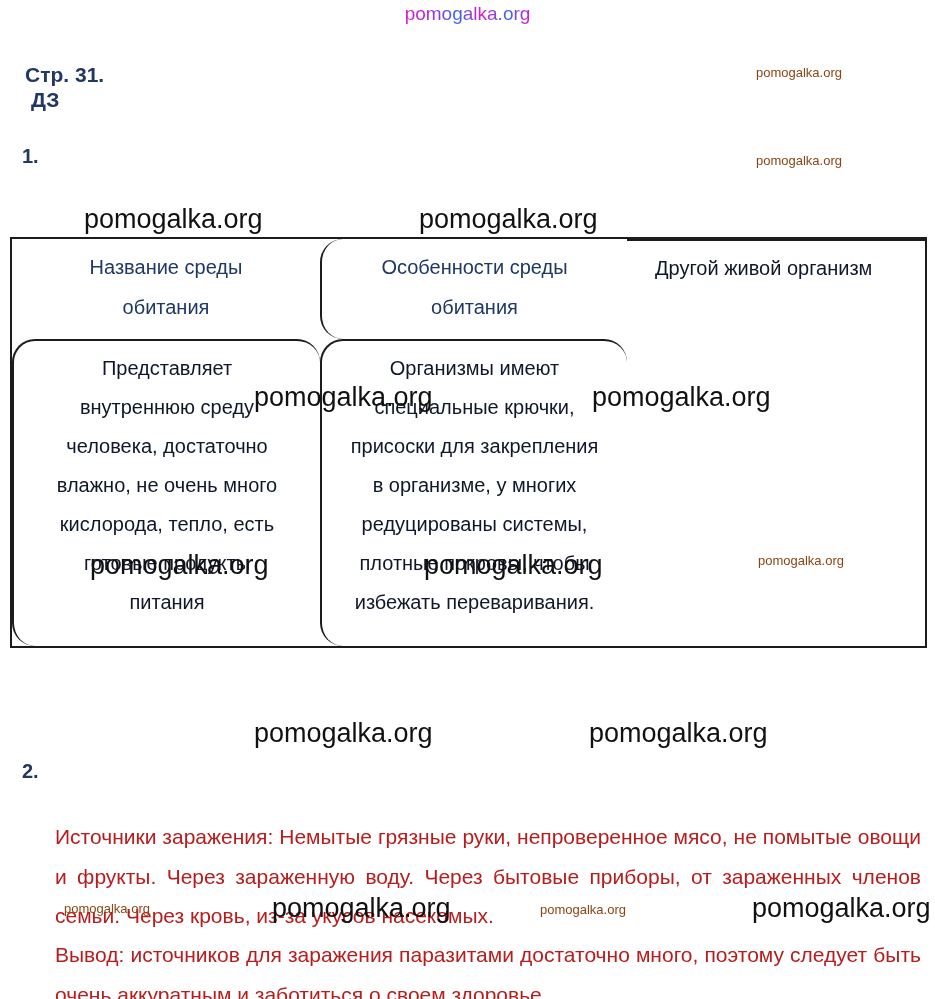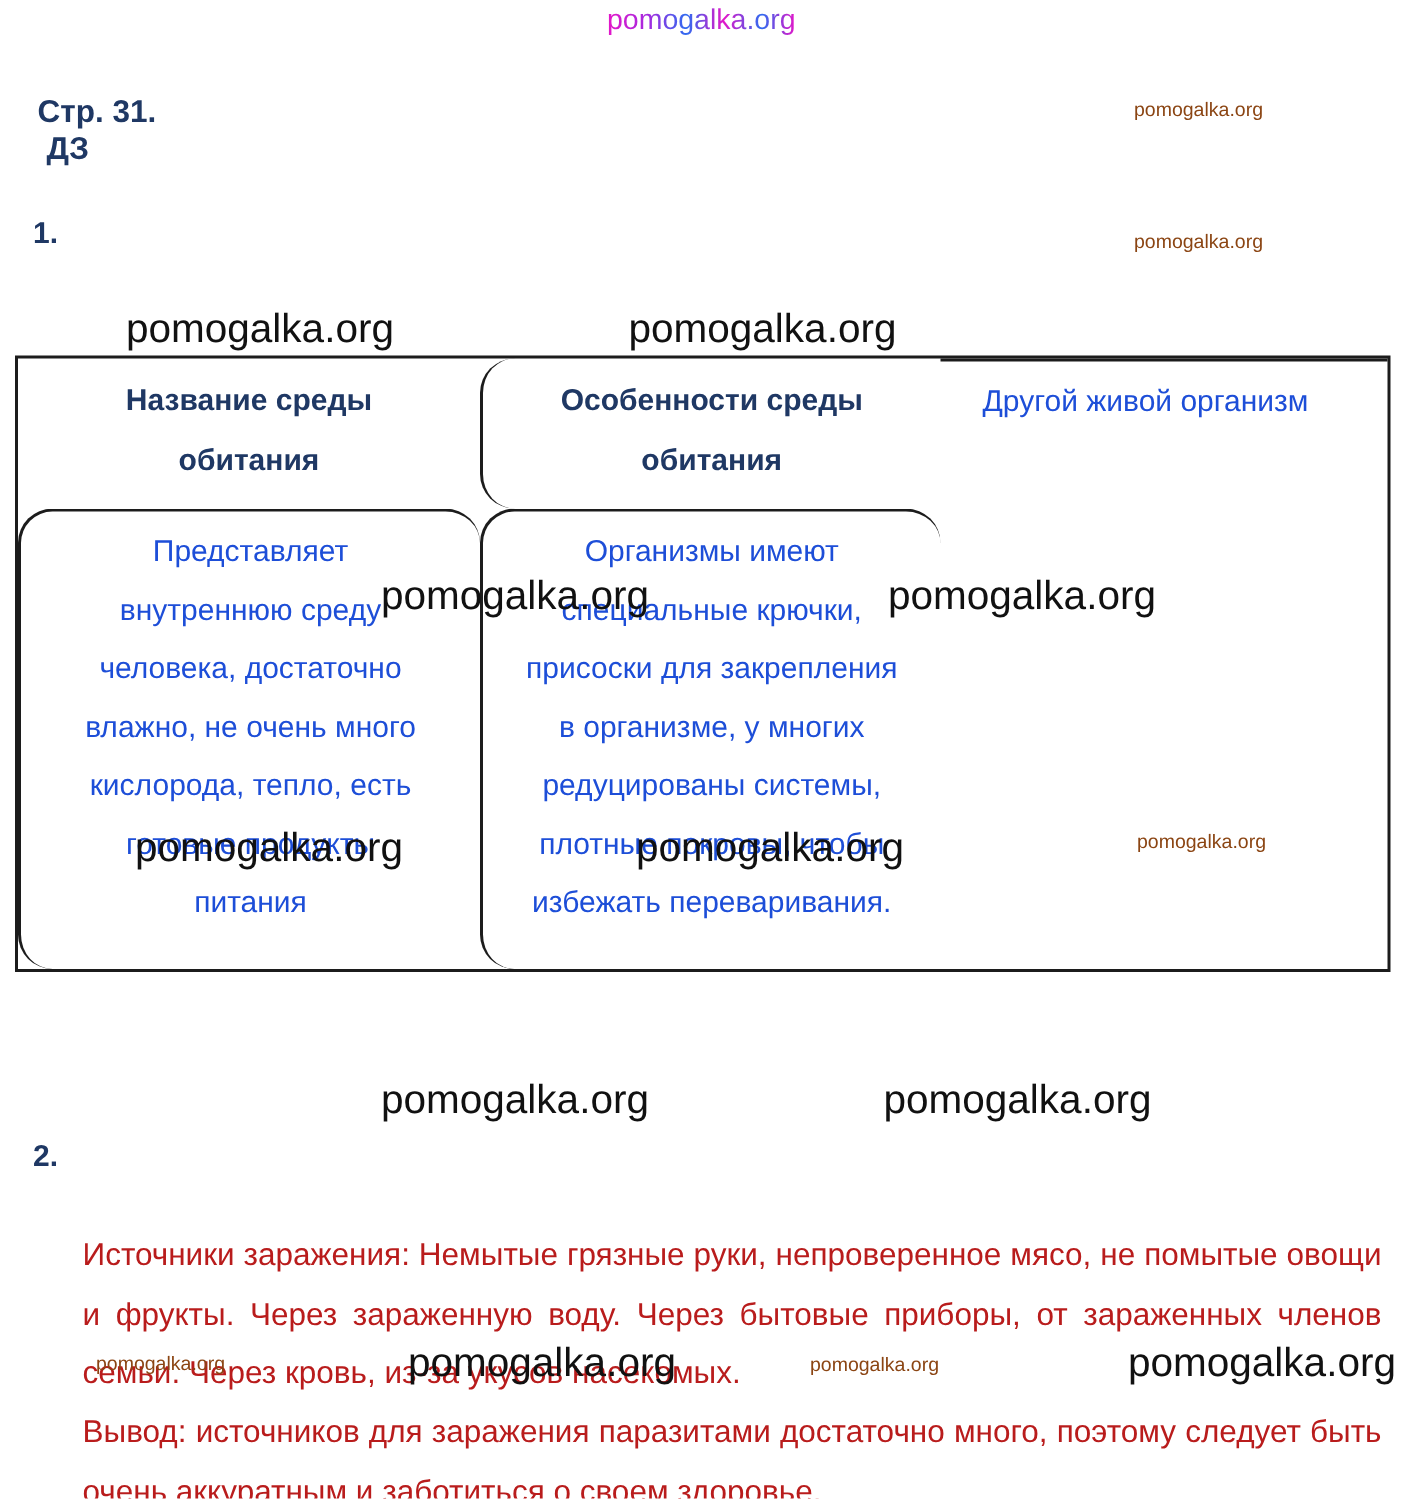--- a/index.html
+++ b/index.html
@@ -20,25 +20,25 @@
   
   .habitats-table{
     position:absolute;left:10px;top:237px;width:913px;
     display:grid;grid-template-columns:308px 307px 1fr;
     border:2px solid #1c1c1c;background:#fff;
   }
   .cell{
     white-space:pre-line;box-sizing:border-box;
   }
   .th{
-    font-weight:bold;color:#1f3864;font-size:20px;line-height:40px;
+    font-weight:normal;color:#1f3864;font-size:20px;line-height:40px;
     text-align:center;padding:8px 10px 12px;
   }
   .td{
-    color:#1d4ed8;font-size:20px;line-height:39px;
+    color:#0f172a;font-size:20px;line-height:39px;
     text-align:center;padding:8px 12px 24px;
     border-top:2px solid #1c1c1c;
   }
   .col2,.col3{border-left:2px solid #1c1c1c;border-radius:23px;}
   .td-first{text-align:left;padding-left:28px;}
 
   
   .para{
     position:absolute;left:55px;width:866px;
     font-size:21px;line-height:39.5px;color:#b91c1c;

